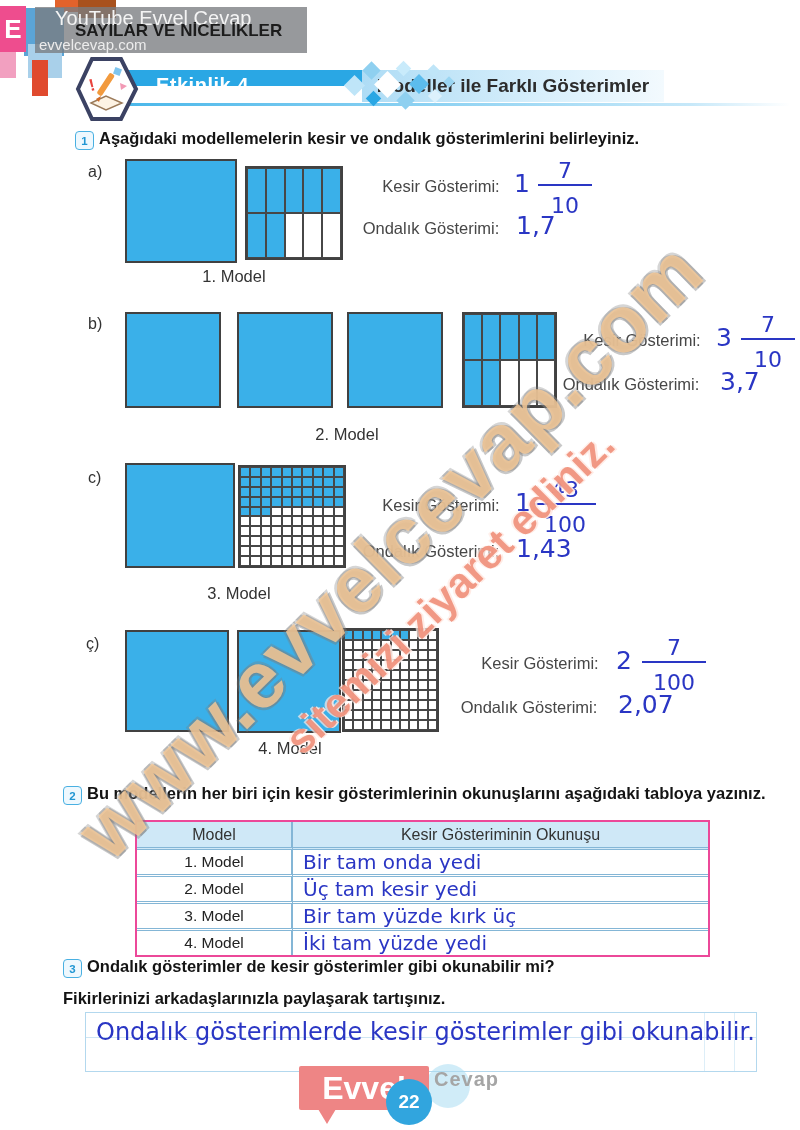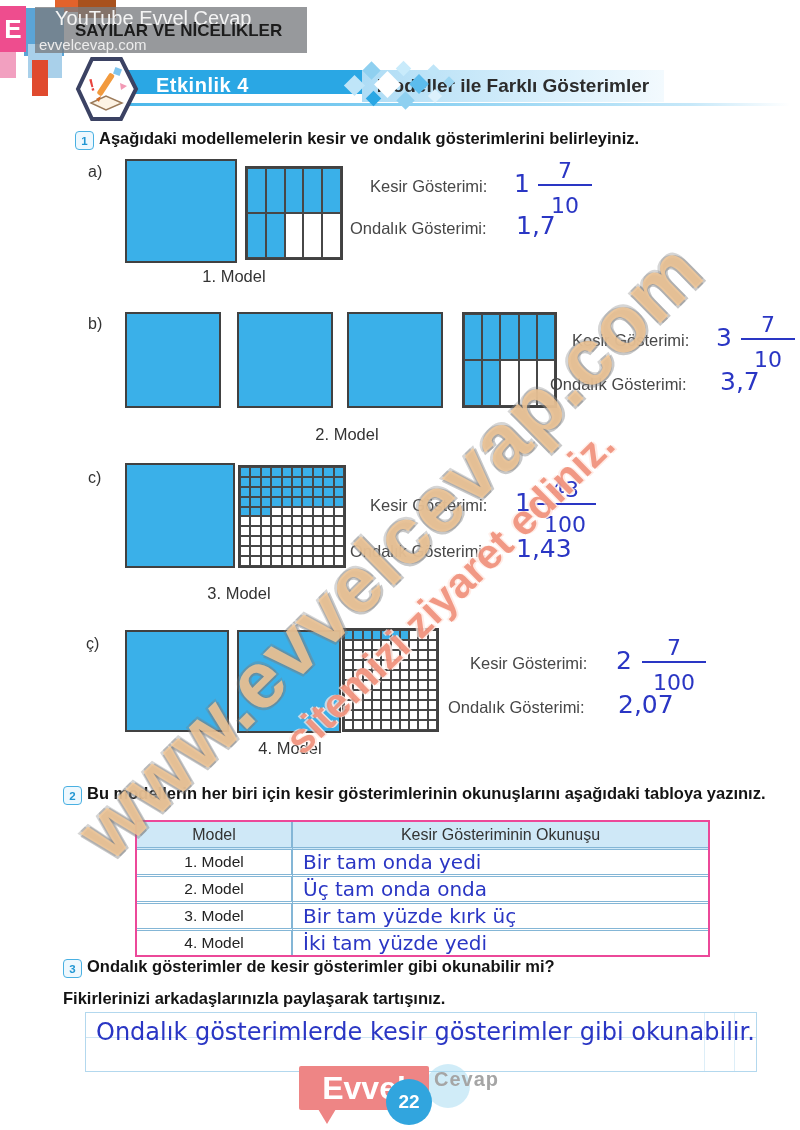--- a/index.html
+++ b/index.html
@@ -7,41 +7,41 @@
         font-family:"Liberation Sans",sans-serif;}
   
   .blk{position:absolute;z-index:1;}
   .ebadge{display:flex;align-items:center;justify-content:center;color:#fff;font-weight:700;font-size:26px;}
   
   .wmpanel{position:absolute;left:35px;top:7px;width:272px;height:46px;background:rgba(122,124,128,.78);z-index:2;}
   .wm-yt{position:absolute;left:20px;top:0px;font-size:20px;color:#f4f4f4;font-weight:500;white-space:nowrap;}
   .wm-site{position:absolute;left:4px;top:29px;font-size:15px;color:#ececec;white-space:nowrap;}
   .unit-title{position:absolute;left:75px;top:21px;font-size:17px;font-weight:800;color:#1c1c1c;z-index:3;white-space:nowrap;}
   
-  .actbar{position:absolute;left:118px;top:70px;width:244px;height:24px;background:var(--accent,#2aa7e4);
+  .actbar{position:absolute;left:118px;top:70px;width:244px;height:16px;background:var(--accent,#2aa7e4);
           border-radius:4px 0 0 4px;z-index:2;}
   .actbar span{display:block;padding-left:38px;line-height:31px;color:#fff;font-weight:700;font-size:20px;letter-spacing:.5px;}
   .actbar2{position:absolute;left:362px;top:70px;width:302px;height:32px;z-index:2;
            background:linear-gradient(to right,#aedcf5,#dff2fc 70%,#f3fafe);}
   .act-title{display:block;text-align:center;line-height:31px;color:#2c2c2c;font-weight:700;font-size:19px;white-space:nowrap;}
   .act-underline{position:absolute;left:118px;top:103px;width:672px;height:3px;z-index:1;
                  background:linear-gradient(to right,#49b7ea,#c6e8f9 85%,rgba(198,232,249,0));}
   .hexwrap{position:absolute;left:74px;top:55px;width:66px;height:68px;z-index:4;}
   .diamonds{position:absolute;left:335px;top:56px;z-index:3;}
   
   .qicon{position:absolute;width:17px;height:17px;border:1.6px solid #49b0e2;border-radius:4px;background:#eef8fe;
          color:#2196d3;font-size:11.5px;font-weight:700;display:flex;align-items:center;justify-content:center;z-index:2;}
   .qtext{position:absolute;font-size:16.5px;font-weight:700;color:#141414;white-space:nowrap;}
   
   .mletter{position:absolute;font-size:16px;color:#333;}
   .sq{position:absolute;background:var(--model-fill,#3ab0e9);border:2px solid #414141;box-sizing:border-box;}
   .pgrid{position:absolute;border:2px solid #414141;box-sizing:border-box;background:#fff;}
   .cell{border:1px solid #474747;background:#fff;}
   .cell.shaded{background:var(--model-fill,#3ab0e9);}
-  .plabel{position:absolute;font-size:16.5px;color:#474747;text-align:left;white-space:nowrap;}
+  .plabel{position:absolute;font-size:16.5px;color:#474747;text-align:center;white-space:nowrap;}
   .hand{font-family:"DejaVu Sans",sans-serif;color:var(--handwriting,#2a36c4);}
   .whole{position:absolute;font-size:25px;}
   .decimal{position:absolute;font-size:25px;}
   .frac{position:absolute;display:flex;flex-direction:column;align-items:center;font-size:22px;line-height:1.08;}
   .frac .num{display:block;width:100%;text-align:center;border-bottom:2.5px solid var(--handwriting,#2a36c4);padding-bottom:1px;}
   .frac .den{display:block;width:100%;text-align:center;padding-top:8px;}
   .caption{position:absolute;font-size:16.5px;color:#333;text-align:center;}
   
   .rtable{position:absolute;left:135px;top:820px;width:575px;display:grid;grid-template-columns:156px 1fr;
           border:2px solid #ec4899;background:#fff;box-sizing:border-box;}
@@ -419,21 +419,21 @@
 
   <div class="qicon" style="left:63px;top:786px;">2</div>
   <div class="qtext" style="left:87px;top:784px;">Bu modellerin her biri için kesir gösterimlerinin okunuşlarını aşağıdaki tabloya yazınız.</div>
 
   <div class="rtable">
     <div class="th bR">Model</div>
     <div class="th">Kesir Gösteriminin Okunuşu</div>
     <div class="tm bR">1. Model</div>
     <div class="tread hand">Bir tam onda yedi</div>
     <div class="tm bR">2. Model</div>
-    <div class="tread hand">Üç tam onda onda</div>
+    <div class="tread hand">Üç tam kesir yedi</div>
     <div class="tm bR">3. Model</div>
     <div class="tread hand">Bir tam yüzde kırk üç</div>
     <div class="tm bR lastrow">4. Model</div>
     <div class="tread hand lastrow">İki tam yüzde yedi</div>
   </div>
 
   <div class="qicon" style="left:63px;top:959px;">3</div>
   <div class="qtext" style="left:87px;top:957px;">Ondalık gösterimler de kesir gösterimler gibi okunabilir mi?</div>
   <div class="qtext" style="left:63px;top:989px;">Fikirlerinizi arkadaşlarınızla paylaşarak tartışınız.</div>
   <div class="ansbox">

